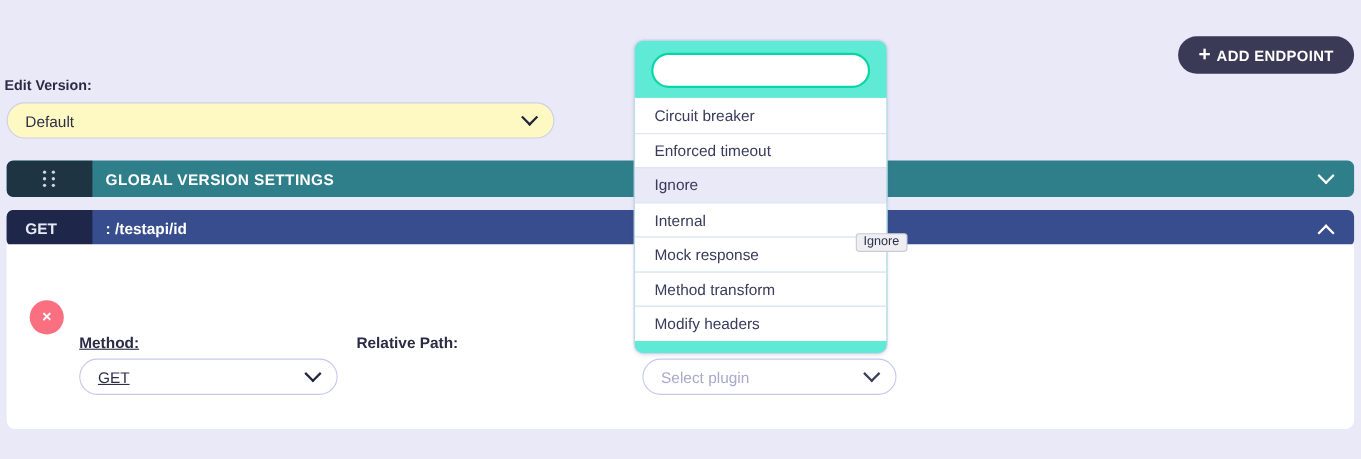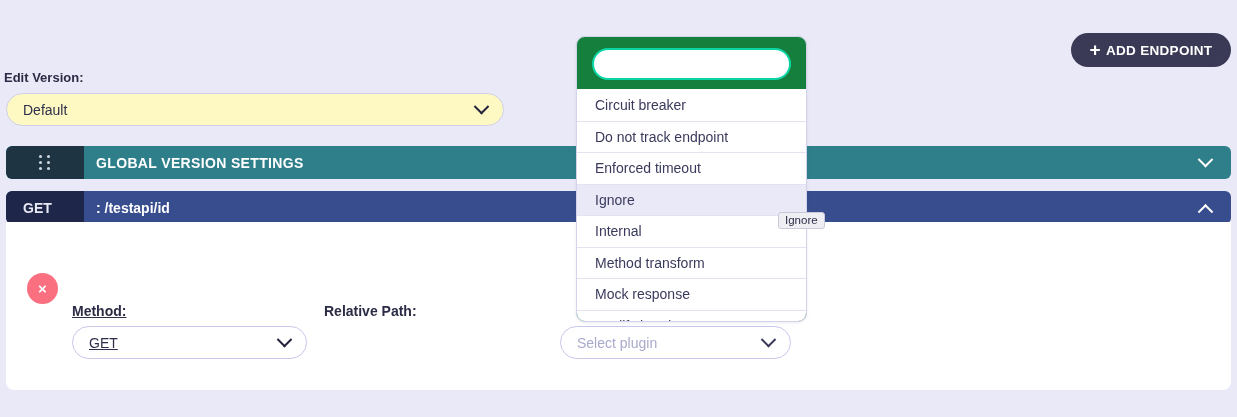--- a/index.html
+++ b/index.html
@@ -223,30 +223,30 @@
     padding: 0 16px;
     font-size: 14px;
     color: #2e2e4a;
     cursor: pointer;
   }
   .ctrl .val { flex: 1; }
   .ctrl .ph { flex: 1; color: #a9a9cc; }
 
   .field-method { left: 72px; top: 303px; width: 235px; text-decoration: underline; }
   .field-path   { left: 324px; top: 303px; width: 232px; }
-  .field-plugin { left: 560px; top: 326px; width: 231px; }
+  .field-plugin { left: 584px; top: 326px; width: 231px; }
 
   
   .dropdown {
     position: absolute;
     left: 576px;
     top: 36px;
     width: 231px;
     height: 286px;
-    background: #15803d;
+    background: #5eead4;
     border: 1px solid #d3d3ec;
     border-radius: 9px;
     overflow: hidden;
     z-index: 30;
     box-shadow: 0 1px 3px rgba(60,60,110,.10);
   }
   .dd-search-wrap {
     padding: 11px 15px 9px 15px;
   }
   .dd-search {
@@ -351,23 +351,22 @@
     <span class="chev chev-muted"></span>
   </div>
 </div>
 
 <div class="dropdown">
   <div class="dd-search-wrap">
     <input class="dd-search" type="text" autofocus="" placeholder="" style="">
   </div>
   <div class="dd-list">
     <div class="dd-item">Circuit breaker</div>
-    <div class="dd-item">Do not track endpoint</div>
     <div class="dd-item">Enforced timeout</div>
     <div class="dd-item sel">Ignore</div>
     <div class="dd-item">Internal</div>
+    <div class="dd-item">Mock response</div>
     <div class="dd-item">Method transform</div>
-    <div class="dd-item">Mock response</div>
     <div class="dd-item">Modify headers</div>
   </div>
 </div>
 
 <div class="tooltip">Ignore</div>
 
 </body></html>

